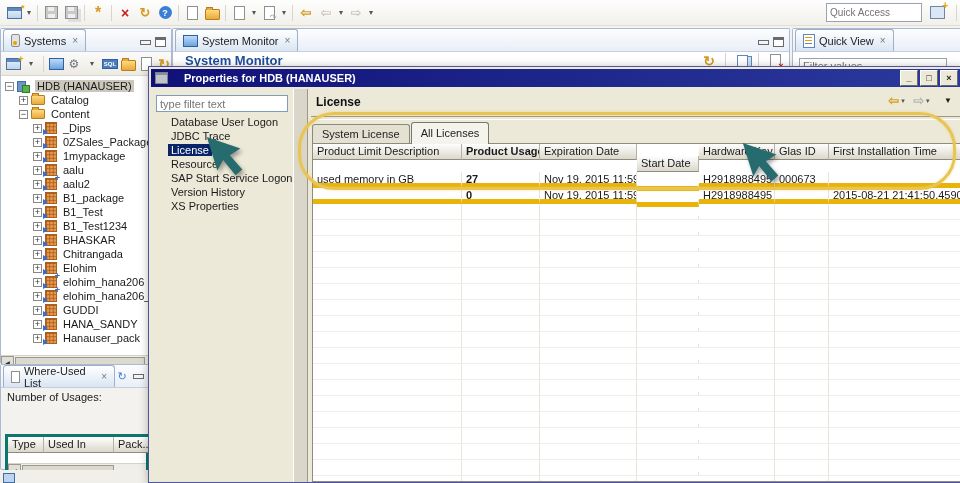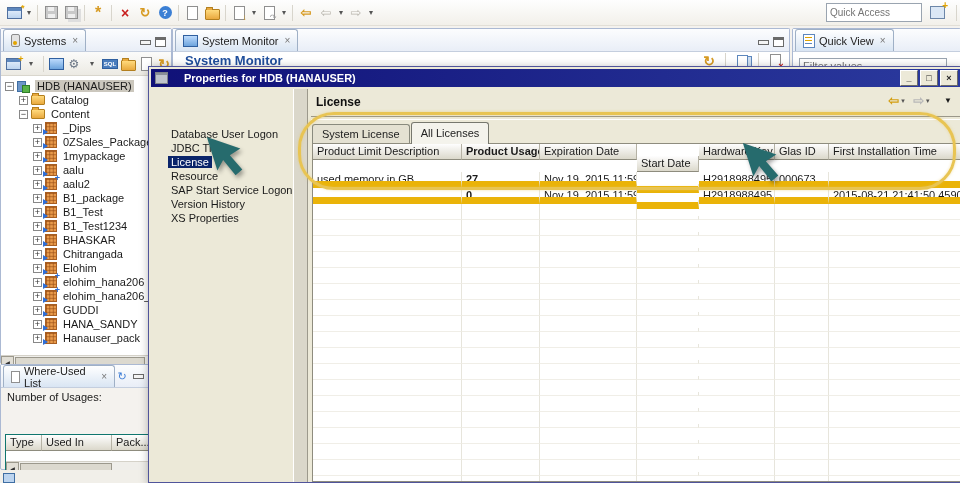--- a/index.html
+++ b/index.html
@@ -93,42 +93,42 @@
   
   #quick-view{left:792px;top:28px;width:167px;height:440px;}
   .css-qv{width:10px;height:12px;background:#fff;border:1px solid #5d87bd;position:relative;}
   .css-qv:after{content:"";position:absolute;left:1px;top:2px;width:7px;height:1px;background:#e2a400;box-shadow:0 3px 0 #e2a400,0 6px 0 #5d87bd;}
   .qv-filter{margin:6px;width:148px;height:15px;border:1px solid #9aa4b0;font-size:11px;color:#999;padding:1px 3px;box-sizing:border-box;font-family:"Liberation Sans",sans-serif;}
 
   
   #where-used{left:0;top:364px;width:148px;height:104px;background:#f4f2ee;}
   #wu-body{background:#f4f2ee;height:80px;position:relative;}
   .wu-label{padding:3px 0 0 6px;}
-  #wu-table{position:absolute;left:4px;right:0;top:46px;border:1px solid #0f766e;background:#fff;}
+  #wu-table{position:absolute;left:4px;right:0;top:46px;border:3px solid #0f766e;background:#fff;}
   #wu-header{display:flex;}
   .wu-row{height:10px;}
   .wc0{width:36px;}.wc1{width:70px;}.wc2{flex:1;min-width:30px;}
 
   .statusbar{position:absolute;left:0;top:470px;width:960px;height:13px;background:#f1efe9;}
   .status-icon{position:absolute;left:3px;top:473px;width:10px;height:8px;border:1px solid #3f6ea3;background:#bcd4ef;}
 
   
   .dialog{position:absolute;left:148px;top:66px;width:815px;height:417px;background:#ece9d8;
      border:1px solid #50549b;box-shadow:2px 3px 10px rgba(0,0,0,.4);z-index:10;box-sizing:border-box;}
   .dialog-title{height:18px;margin:2px 2px 0 2px;background:linear-gradient(90deg,#101178,#2b3a9e);
      display:flex;align-items:center;padding:0 2px 0 4px;}
   .dialog-title .dt-text{color:#fff;font-weight:bold;font-size:11px;margin-left:16px;flex:1;white-space:nowrap;overflow:hidden;}
   .css-props{width:11px;height:10px;background:#bfc4cc;border:1px solid #7d828a;position:relative;flex:none;}
   .css-props:before{content:"";position:absolute;left:0;top:0;right:0;height:2px;background:#8a909a;}
   .wbtn{width:16px;height:14px;background:#ece9d8;border:1px solid;border-color:#fff #6a6a6a #6a6a6a #fff;
      font-size:9px;font-weight:bold;display:inline-flex;align-items:center;justify-content:center;margin-left:2px;flex:none;color:#222;}
   .dialog-body{position:relative;height:395px;}
   #dialog-filter{position:absolute;left:7px;top:8px;width:132px;height:17px;border:1px solid #7f9db9;
      font-size:11px;color:#888;padding:1px 3px;box-sizing:border-box;background:#fff;font-family:"Liberation Sans",sans-serif;}
-  #dialog-nav{position:absolute;left:7px;top:40px;width:136px;}
+  #dialog-nav{position:absolute;left:7px;top:28px;width:136px;}
   .dnav-row{height:14px;padding-left:12px;white-space:nowrap;display:flex;align-items:center;}
   .dnav-label{padding:0 3px;}
   .dnav-label.sel{background:#0a246a;color:#fff;}
   .sash{position:absolute;left:144px;top:2px;bottom:0;width:13px;background:#dad7ca;
      border-left:1px solid #fff;border-right:1px solid #9c998c;}
   .dcontent{position:absolute;left:158px;top:0;right:0;bottom:0;}
   #section-title{position:absolute;left:9px;top:8px;font-size:12px;font-weight:bold;color:#111;}
   .dnav-arrows{position:absolute;right:10px;top:6px;display:flex;align-items:center;gap:2px;font-size:13px;}
   .dnav-arrows .caret{font-size:7px;}
   .gold{color:#d4a017;font-weight:bold;}
@@ -139,21 +139,21 @@
      background:#e4e1d2;height:14px;line-height:14px;margin-right:1px;color:#222;}
   .dtab.active{background:#f4f3ec;position:relative;z-index:3;height:17px;line-height:17px;margin-bottom:-1px;border-color:#77786e;}
   #lic-table{position:absolute;left:5px;right:0;top:56px;bottom:0;background:#fff;
      border:1px solid #8e8c7e;border-right:none;overflow:hidden;}
   #lic-header{display:flex;}
   .hc{background:linear-gradient(#fefefe,#dbd8cb);border-right:1px solid #b5b2a5;border-bottom:1px solid #8e8c7e;
      font-size:11px;padding:1px 4px;height:16px;line-height:13px;box-sizing:border-box;white-space:nowrap;overflow:hidden;flex:none;}
   .tr{display:flex;height:16px;}
   .td{border-right:1px solid #e7e5dc;border-bottom:1px solid #f0eee7;padding:1px 4px;box-sizing:border-box;
      white-space:nowrap;overflow:hidden;font-size:11px;flex:none;}
-  .tr.data .td{border-bottom:7px solid #eab308;}
+  .tr.data .td{border-bottom:5px solid #eab308;}
   .c0{width:149px;}.c1{width:78px;font-weight:bold;}.c2{width:97px;}.c3{width:62px;margin-top:12px;}.c4{width:76px;}.c5{width:54px;}
   .c6{flex:1 1 auto;min-width:120px;}
 
   
   .anno-oval{position:absolute;left:298px;top:112px;width:652px;height:72px;border-radius:36px;
      border:3px solid #e8c453;box-shadow:0 0 3px rgba(232,196,83,.55), inset 0 0 3px rgba(232,196,83,.45);
      z-index:30;pointer-events:none;}
   .anno-arrow{position:absolute;z-index:31;pointer-events:none;filter:drop-shadow(2px 3px 2px rgba(0,0,0,.35));}
   #arrow-license{left:203px;top:135px;}
   #arrow-hwkey{left:739px;top:141px;}
@@ -428,20 +428,21 @@
 
   <div class="dialog">
     <div class="dialog-title">
       <span class="css-props"></span>
       <span class="dt-text">Properties for HDB (HANAUSER)</span>
       <span class="wbtn">_</span>
       <span class="wbtn">□</span>
       <span class="wbtn">×</span>
     </div>
     <div class="dialog-body">
+      <input id="dialog-filter" type="text" placeholder="type filter text" style="">
       <div id="dialog-nav">
           <div class="dnav-row">
             <span class="dnav-label">Database User Logon</span>
           </div>
           <div class="dnav-row">
             <span class="dnav-label">JDBC Trace</span>
           </div>
           <div class="dnav-row">
             <span class="dnav-label sel">License</span>
           </div>

